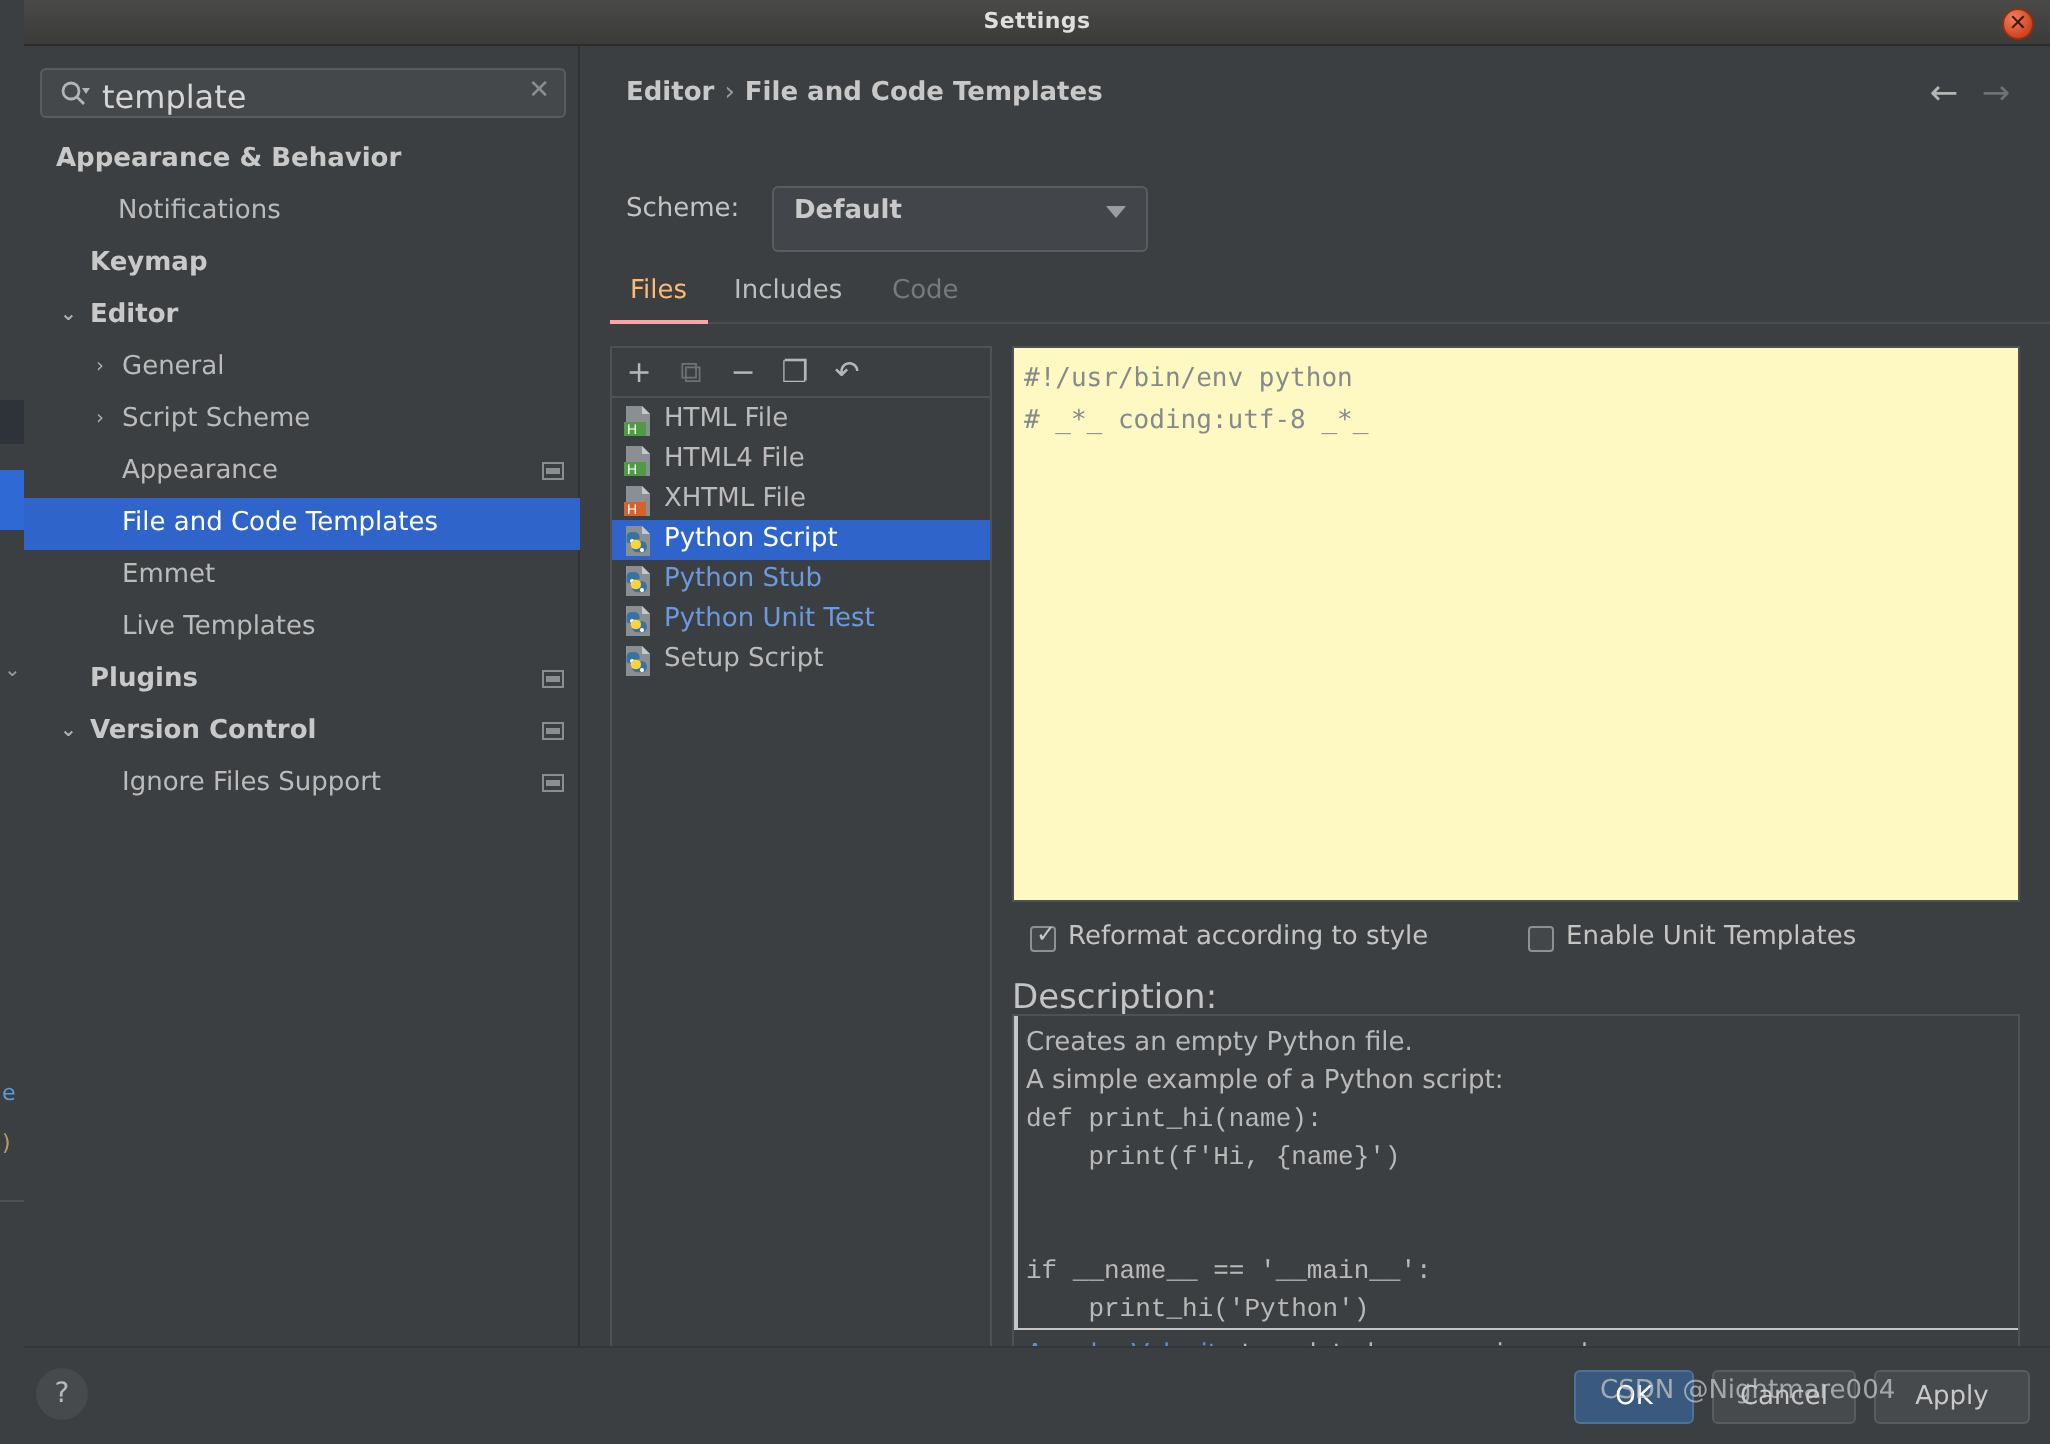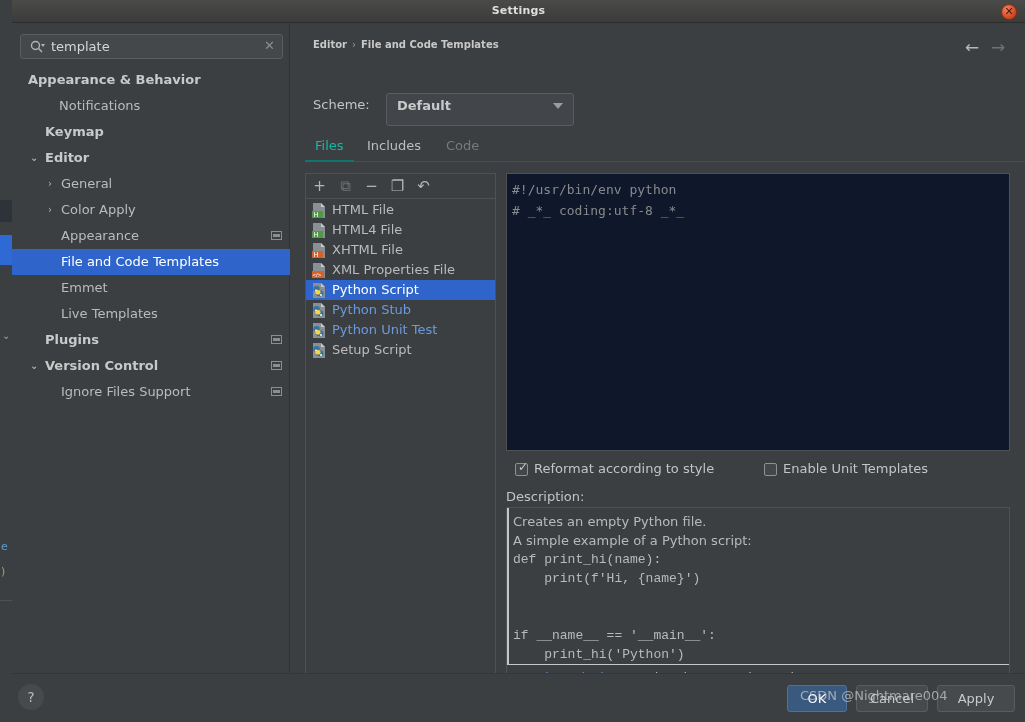--- a/index.html
+++ b/index.html
@@ -43,81 +43,81 @@
   
   .dialog { position:absolute; left:12px; top:23px; width:1013px; height:699px; background:#3c3f41; }
 
   
   .leftpanel { position:absolute; left:0; top:0; width:278px; height:650px; background:#3c3f41; border-right:1px solid #323232;}
   .searchbox {
     position:absolute; left:8px; top:11px; width:263px; height:25px;
     background:#45484a; border:1px solid #5a5d5f; border-radius:3px;
   }
   .searchbox .sicon { position:absolute; left:8px; top:4px; width:16px; height:16px; }
-  .searchbox .sval { position:absolute; left:30px; top:4px; font-size:13px; color:#d6d6d6; }
+  .searchbox .sval { position:absolute; left:30px; top:4px; font-size:16px; color:#d6d6d6; }
   .searchbox .clear { position:absolute; right:7px; top:3px; font-size:13px; color:#8b8e90; }
 
   .tree { position:absolute; left:0; top:44px; width:278px; }
   .tree-item { position:relative; height:26px; line-height:26px; font-size:13px; color:#bbbbbb; white-space:nowrap; cursor:default;}
   .tree-item.bold { font-weight:bold; color:#c9c9c9; }
   .tree-item.sel { background:#2f65ca; color:#ffffff; }
   .tree-item .arrow { position:absolute; font-size:10px; color:#b0b0b0; }
   .tree-item .lbl { position:absolute; }
   .tree-item .badge { position:absolute; right:8px; top:8px; width:11px; height:9px; border:1px solid #8b8e90; }
   .tree-item .badge i { display:block; width:7px; height:3px; margin:2px auto 0; background:#8b8e90; }
 
   
   .rightpanel { position:absolute; left:279px; top:0; width:734px; height:650px; }
-  .breadcrumb { position:absolute; left:22px; top:16px; font-size:10px; font-weight:bold; color:#c8c8c8;}
+  .breadcrumb { position:absolute; left:22px; top:16px; font-size:13px; font-weight:bold; color:#c8c8c8;}
   .breadcrumb .sep { color:#9a9a9a; font-weight:normal; padding:0 5px;}
   .navarrows { position:absolute; right:14px; top:14px; }
   .navarrows span { display:inline-block; width:26px; text-align:center; font-size:17px; }
   .nav-back { color:#b6b6b6; }
   .nav-fwd { color:#6e7173; }
 
   .schemerow { position:absolute; left:22px; top:70px; }
   .schemerow .lbl { position:absolute; left:0; top:4px; font-size:13px; color:#c4c4c4; }
   .combo {
     position:absolute; left:73px; top:0; width:188px; height:33px;
     background:#42464a; border:1px solid #5a5d5f; border-radius:3px;
   }
   .combo .val { position:absolute; left:10px; top:4px; font-size:13px; font-weight:bold; color:#c9c9c9; }
   .combo .caret { position:absolute; right:10px; top:9px; width:0;height:0;
     border-left:5px solid transparent;border-right:5px solid transparent;border-top:6px solid #9a9d9f;}
 
   .tabs { position:absolute; left:14px; top:110px; width:720px; height:29px; border-bottom:1px solid #4a4d4f; }
   .tab { position:absolute; top:0; height:29px; line-height:26px; font-size:13px; color:#bdbdbd; padding:0 10px;}
-  .tab.active { color:#14b8a6; border-bottom:2px solid #0f766e; }
+  .tab.active { color:#fdba74; border-bottom:2px solid #fca5a5; }
   .tab.disabled { color:#77797b; }
 
   
   .filelistbox { position:absolute; left:14px; top:150px; width:191px; height:518px;
      background:#3c3f41; border:1px solid #4e5254; }
   .fl-toolbar { position:absolute; left:0; top:0; width:189px; height:25px; border-bottom:1px solid #4e5254; }
   .fl-toolbar .ti { position:absolute; top:3px; width:19px; height:19px; text-align:center; line-height:19px;
      font-size:15px; color:#b6b6b6; }
   .fl-toolbar .ti.dim { color:#6f7274; }
   .fl-items { position:absolute; left:0; top:26px; width:189px; }
   .fl-item { position:relative; height:20px; line-height:20px; font-size:13px; color:#bbbbbb; padding-left:26px; white-space:nowrap;}
   .fl-item.sel { background:#2f65ca; color:#ffffff; }
   .fl-item.mod { color:#6a9ae0; }
   .fl-item .ico { position:absolute; left:6px; top:3px; width:14px; height:15px; }
 
   
   .editor { position:absolute; left:215px; top:150px; width:504px; height:278px;
-     background:#0f172a; border:1px solid #4e5254; }
+     background:#fef9c3; border:1px solid #4e5254; }
   .editor .code { position:absolute; left:5px; top:5px; font-family:"DejaVu Sans Mono", monospace;
      font-size:13px; line-height:21px; color:#868a8c; white-space:pre; }
 
   .checkrow { position:absolute; left:215px; top:437px; width:504px; height:20px; }
   .cb { position:absolute; width:13px; height:13px; top:3px; border:1px solid #8e9194; background:#43474a; border-radius:2px;}
   .cb .mk { position:absolute; left:2px; top:-4px; font-size:12px; color:#c8c8c8; }
   .cbl { position:absolute; top:1px; font-size:13px; color:#c4c4c4; }
 
-  .desclabel { position:absolute; left:215px; top:466px; font-size:13px; color:#c4c4c4; }
+  .desclabel { position:absolute; left:215px; top:466px; font-size:17px; color:#c4c4c4; }
   .descbox { position:absolute; left:215px; top:484px; width:504px; height:184px;
      background:#3c3f41; border:1px solid #4e5254; }
   .descbox .dtxt { position:absolute; left:6px; top:4px; font-size:13px; color:#b9b9b9; line-height:19px; }
   .descbox .dcode { position:absolute; left:6px; font-family:Liberation Mono, monospace;
      font-size:13px; color:#b9b9b9; line-height:19px; white-space:pre; }
   .descbox .hsep { position:absolute; left:0; top:156px; width:502px; height:1px; background:#c6c6c6; }
   .descbox .vsep { position:absolute; left:0; top:0; width:2px; height:157px; background:#c6c6c6; }
   .descbox .footer { position:absolute; left:6px; top:162px; font-size:13px; color:#b9b9b9; }
   .descbox .footer a { color:#5b8fd8; text-decoration:none; }
 
@@ -179,21 +179,21 @@
           <div class="tree-item bold">
             <span class="arrow" style="left:18px">⌄</span>
             <span class="lbl" style="left:33px">Editor</span>
           </div>
           <div class="tree-item">
             <span class="arrow" style="left:36px">›</span>
             <span class="lbl" style="left:49px">General</span>
           </div>
           <div class="tree-item">
             <span class="arrow" style="left:36px">›</span>
-            <span class="lbl" style="left:49px">Color Apply</span>
+            <span class="lbl" style="left:49px">Script Scheme</span>
           </div>
           <div class="tree-item">
             <span class="lbl" style="left:49px">Appearance</span>
             <span class="badge">
               <i></i>
             </span>
           </div>
           <div class="tree-item sel">
             <span class="lbl" style="left:49px">File and Code Templates</span>
           </div>
@@ -268,26 +268,20 @@
                   <path d="M9 0l4 4H9z" fill="#c3c8cc"></path>
                   <rect x="0" y="8" width="11" height="7" fill="#4f9a45"></rect>
                   <text x="1.5" y="14" font-size="7" fill="#fff" font-family="sans-serif">H</text>
                 </svg></span><span>HTML4 File</span></div>
             <div class="fl-item"><span class="ico"><svg viewBox="0 0 14 15">
                   <path d="M1 0h8l4 4v11H1z" fill="#8a8f93"></path>
                   <path d="M9 0l4 4H9z" fill="#c3c8cc"></path>
                   <rect x="0" y="8" width="11" height="7" fill="#d4622a"></rect>
                   <text x="1.5" y="14" font-size="7" fill="#fff" font-family="sans-serif">H</text>
                 </svg></span><span>XHTML File</span></div>
-            <div class="fl-item"><span class="ico"><svg viewBox="0 0 14 15">
-                  <path d="M1 0h8l4 4v11H1z" fill="#8a8f93"></path>
-                  <path d="M9 0l4 4H9z" fill="#c3c8cc"></path>
-                  <rect x="0" y="8" width="12" height="7" fill="#d4622a"></rect>
-                  <text x="0.5" y="14" font-size="6" fill="#fff" font-family="sans-serif">&lt;/&gt;</text>
-                </svg></span><span>XML Properties File</span></div>
             <div class="fl-item sel"><span class="ico"><svg viewBox="0 0 14 15">
                   <path d="M1 0h8l4 4v11H1z" fill="#8a8f93"></path>
                   <path d="M9 0l4 4H9z" fill="#c3c8cc"></path>
                   <path d="M2 9c0-2 1-3 3.5-3S9 7 9 9v1H5v1h5c1.8 0 3 1.2 3 3s-1.2 3-3 3H8c-2 0-3-1-3-3v-2H3c-1 0-1-1-1-2z" fill="#3572a5" transform="translate(-0.5,-2.5) scale(0.92)"></path>
                   <circle cx="4" cy="7.5" r="1" fill="#fff"></circle>
                   <circle cx="9" cy="12" r="1" fill="#fff"></circle>
                   <path d="M7 10.5c2 0 3 1 3 2.8s-1 2.7-3 2.7-3-1-3-2.7 1-2.8 3-2.8z" fill="#ffd43b" transform="translate(0,-2) scale(0.85)"></path>
                 </svg></span><span>Python Script</span></div>
             <div class="fl-item mod"><span class="ico"><svg viewBox="0 0 14 15">
                   <path d="M1 0h8l4 4v11H1z" fill="#8a8f93"></path>

